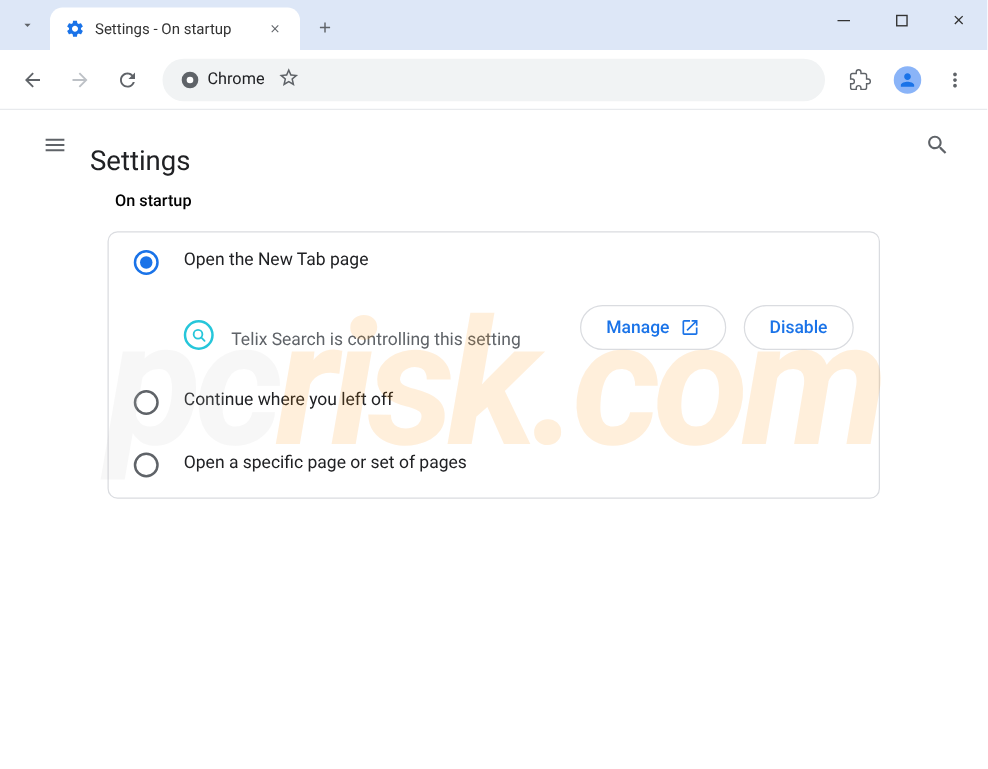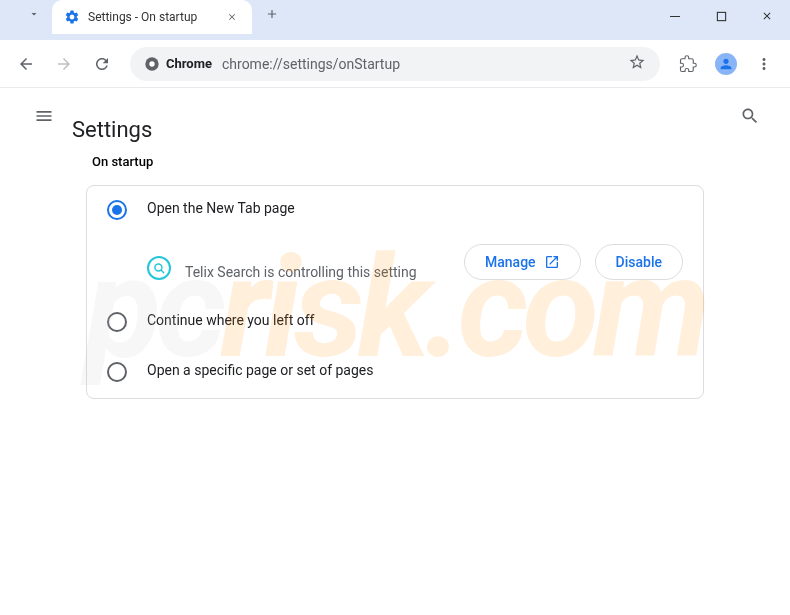--- a/index.html
+++ b/index.html
@@ -1,37 +1,37 @@
 <!DOCTYPE html>
 <html><head>
   <meta charset="utf-8">
   <style>
     * { margin: 0; padding: 0; box-sizing: border-box; font-family: 'Segoe UI', Roboto, Arial, sans-serif; }
     body { width: 790px; height: 615px; background: #fff; overflow: hidden; position: relative; }
     
     
-    .tab-strip { height: 40px; background: #dde7f7; display: flex; padding-left: 20px; }
+    .tab-strip { height: 40px; background: #dde7f7; display: flex; align-items: flex-end; padding-left: 8px; }
     .tabs-dropdown { width: 28px; height: 28px; display: flex; align-items: center; justify-content: center; margin-bottom: 6px; margin-right: 4px; border-radius: 6px; }
     .tab { height: 34px; background: #fff; border-radius: 10px 10px 0 0; display: flex; align-items: center; padding: 0 10px 0 12px; min-width: 200px; position: relative; }
     .tab-favicon { width: 16px; height: 16px; margin-right: 8px; display: flex; align-items: center; justify-content: center; }
     .tab-title { font-size: 12px; color: #333; flex: 1; }
     .tab-close { width: 20px; height: 20px; display: flex; align-items: center; justify-content: center; border-radius: 50%; color: #555; }
     .new-tab-btn { width: 28px; height: 28px; display: flex; align-items: center; justify-content: center; margin-left: 6px; margin-bottom: 4px; border-radius: 6px; color: #444; }
     
     .window-controls { position: absolute; top: 0; right: 0; height: 40px; display: flex; }
     .win-ctrl { width: 46px; height: 32px; display: flex; align-items: center; justify-content: center; color: #333; }
     
     .toolbar { height: 48px; background: #fff; display: flex; align-items: center; padding: 0 10px; gap: 6px; border-bottom: 1px solid #e8eaed; }
     .nav-btn { width: 32px; height: 32px; display: flex; align-items: center; justify-content: center; border-radius: 50%; color: #5f6368; }
     .nav-btn.disabled { color: #bdc1c6; }
     
     .omnibox { flex: 1; height: 34px; background: #f1f3f4; border-radius: 17px; display: flex; align-items: center; padding: 0 14px; margin: 0 6px; gap: 10px; }
     .chrome-pill { display: flex; align-items: center; gap: 6px; }
     .chrome-pill-icon { width: 16px; height: 16px; }
-    .chrome-pill-label { font-size: 13px; color: #202124; font-weight: 700; }
+    .chrome-pill-label { font-size: 13px; color: #202124; font-weight: 400; }
     .omnibox-url { font-size: 14px; color: #5f6368; flex: 1; }
     .omnibox-star { color: #5f6368; }
     
     .ext-btn, .profile-btn, .menu-btn { width: 32px; height: 32px; display: flex; align-items: center; justify-content: center; border-radius: 50%; color: #5f6368; }
     .profile-avatar { width: 22px; height: 22px; border-radius: 50%; background: #8ab4f8; display: flex; align-items: center; justify-content: center; }
     .profile-avatar svg { fill: #1a73e8; }
     
     
     .page { display: flex; flex-direction: column; height: calc(615px - 88px); }
     .page-header { height: 56px; display: flex; align-items: center; padding: 0 20px; }
@@ -125,21 +125,20 @@
   <div class="omnibox">
     <span class="chrome-pill">
       <span class="chrome-pill-icon">
         <svg width="16" height="16" viewBox="0 0 24 24">
             <circle cx="12" cy="12" r="10" fill="#5f6368"></circle>
             <circle cx="12" cy="12" r="4" fill="#fff"></circle>
           </svg>
       </span>
       <span class="chrome-pill-label">Chrome</span>
     </span>
-    <span class="omnibox-url">chrome://settings/onStartup</span>
     <span class="omnibox-star">
       <svg width="18" height="18" viewBox="0 0 24 24">
           <path d="M22 9.24l-7.19-.62L12 2 9.19 8.63 2 9.24l5.46 4.73L5.82 21 12 17.27 18.18 21l-1.63-7.03L22 9.24zM12 15.4l-3.76 2.27 1-4.28-3.32-2.88 4.38-.38L12 6.1l1.71 4.04 4.38.38-3.32 2.88 1 4.28L12 15.4z" fill="currentColor"></path>
         </svg>
     </span>
   </div>
   <div class="ext-btn">
     <svg width="18" height="18" viewBox="0 0 24 24">
         <path d="M20.5 11H19V7c0-1.1-.9-2-2-2h-4V3.5C13 2.12 11.88 1 10.5 1S8 2.12 8 3.5V5H4c-1.1 0-2 .9-2 2v4h1.5C4.88 11 6 12.12 6 13.5S4.88 16 3.5 16H2v4c0 1.1.9 2 2 2h4v-1.5c0-1.38 1.12-2.5 2.5-2.5s2.5 1.12 2.5 2.5V22h4c1.1 0 2-.9 2-2v-4h1.5c1.38 0 2.5-1.12 2.5-2.5S21.88 11 20.5 11z" fill="none" stroke="currentColor" stroke-width="1.5"></path>
       </svg>

